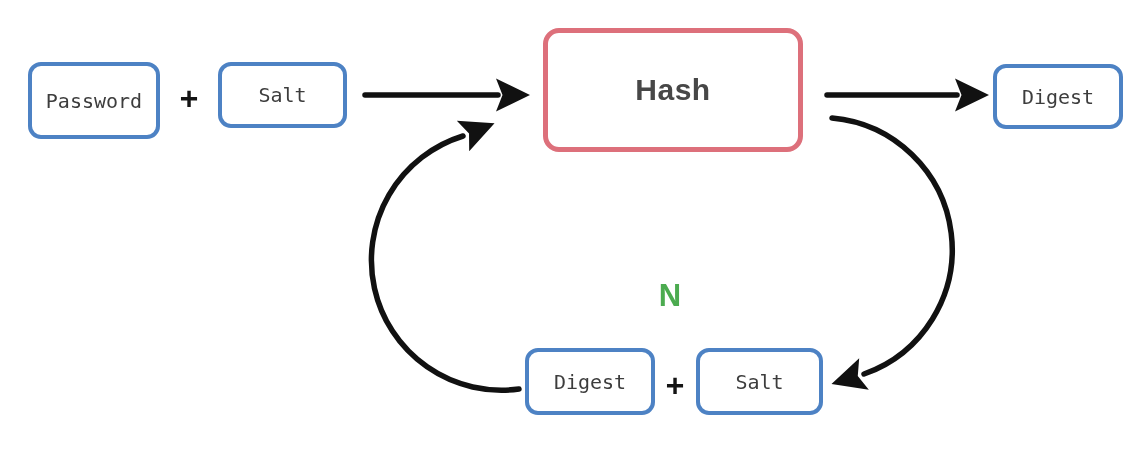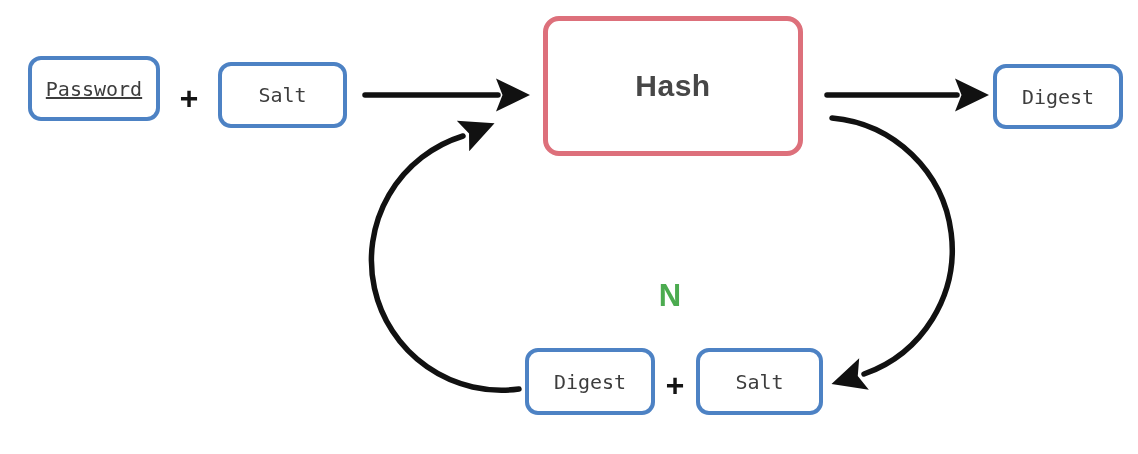--- a/index.html
+++ b/index.html
@@ -96,31 +96,31 @@
     <path class="arrow-stroke" d="M827 95 L957 95"></path>
     <path class="arrow-head" d="M0 -16.5 L34 0 L0 16.5 L6.5 0 Z" transform="translate(955,95)"></path>
 
     <path class="arrow-stroke" d="M519 389 A130 130 0 0 1 463 136"></path>
     <path class="arrow-head" d="M0 -16.5 L34 0 L0 16.5 L6.5 0 Z" transform="translate(463,136) rotate(-22)"></path>
 
     <path class="arrow-stroke" d="M832 118 A132 132 0 0 1 864 374"></path>
     <path class="arrow-head" d="M0 -16.5 L34 0 L0 16.5 L6.5 0 Z" transform="translate(864,374) rotate(163)"></path>
   </svg>
 
-  <div class="node" style="left:28px; top:56px; width:132px; height:65px;text-decoration:underline;">
+  <div class="node" style="left:28px; top:62px; width:132px; height:77px;">
     <span>Password</span>
   </div>
 
   <div class="plus" style="left:169px; top:77px;">+</div>
 
   <div class="node" style="left:218px; top:62px; width:129px; height:66px;">
     <span>Salt</span>
   </div>
 
-  <div class="node node--hash" style="left:543px; top:16px; width:260px; height:140px;">
+  <div class="node node--hash" style="left:543px; top:28px; width:260px; height:124px;">
     <span>Hash</span>
   </div>
 
   <div class="node" style="left:993px; top:64px; width:130px; height:65px;">
     <span>Digest</span>
   </div>
 
   <div class="loop-count" style="left:650px; top:276px;">N</div>
 
   <div class="node" style="left:525px; top:348px; width:130px; height:67px;">

